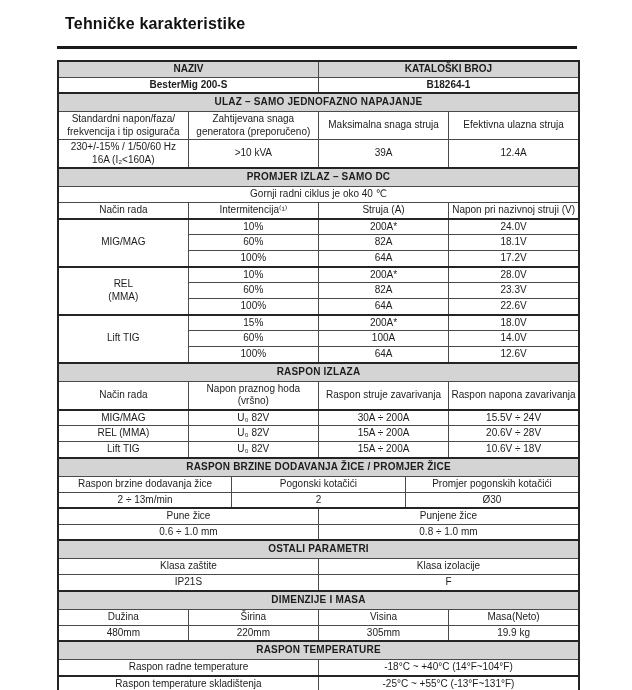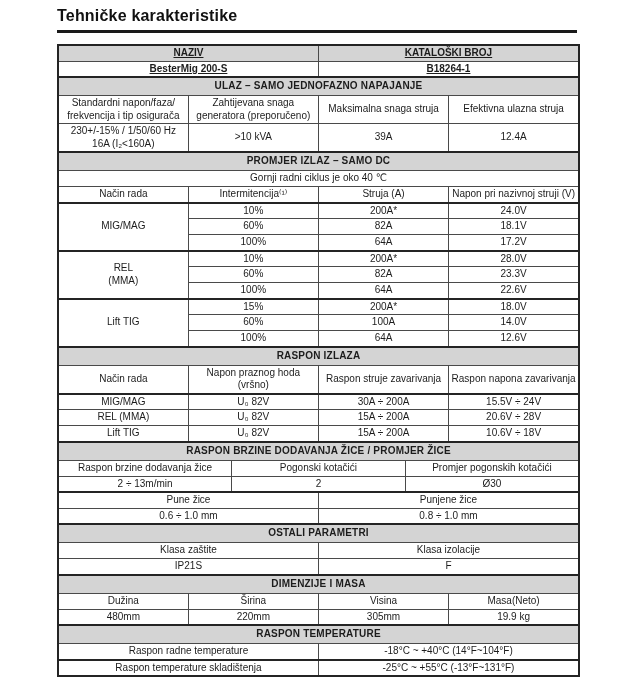--- a/index.html
+++ b/index.html
@@ -8,21 +8,21 @@
     font-family:"Liberation Sans","DejaVu Sans",sans-serif;
     color:#1c1c1c;
   }
   .page{padding:7px 0 0 43px;}
   .title-block{
     width:520px;margin-left:14px;
     border-bottom:3px solid #1a1a1a;
     padding-bottom:5px;
   }
   .page-title{
-    margin:0;font-size:16px;font-weight:bold;color:#111;
+    margin:8px;font-size:16px;font-weight:bold;color:#111;
     letter-spacing:.2px;
   }
   table.spec{
     margin:11px 0 0 14px;width:523px;
     border-collapse:collapse;table-layout:fixed;
     border:2px solid #242424;
   }
   table.spec col{width:8.3333%;}
   table.spec td{
     border:1px solid #4a4a4a;
@@ -33,21 +33,21 @@
   }
   tr.h16{height:16px;}
   tr.tall{height:23px;border-radius:12px;}
   tr.bar td{
     background:#d4d4d4;font-weight:bold;height:15px;
     border-top:2px solid #242424;border-bottom:1px solid #4a4a4a;
     letter-spacing:.2px;
     margin-top:24px;
   }
   tr.gray td{background:#d4d4d4;}
-  tr.bold td{font-weight:bold;text-decoration:underline;}
+  tr.bold td{font-weight:bold;}
   tr.thick-top td{border-top:2px solid #242424;}
   tr.thick-bottom td{border-bottom:2px solid #242424;}
 </style>
 </head>
 <body>
 
 <div class="page">
 
   <div class="title-block">
     <h1 class="page-title">Tehničke karakteristike</h1>

